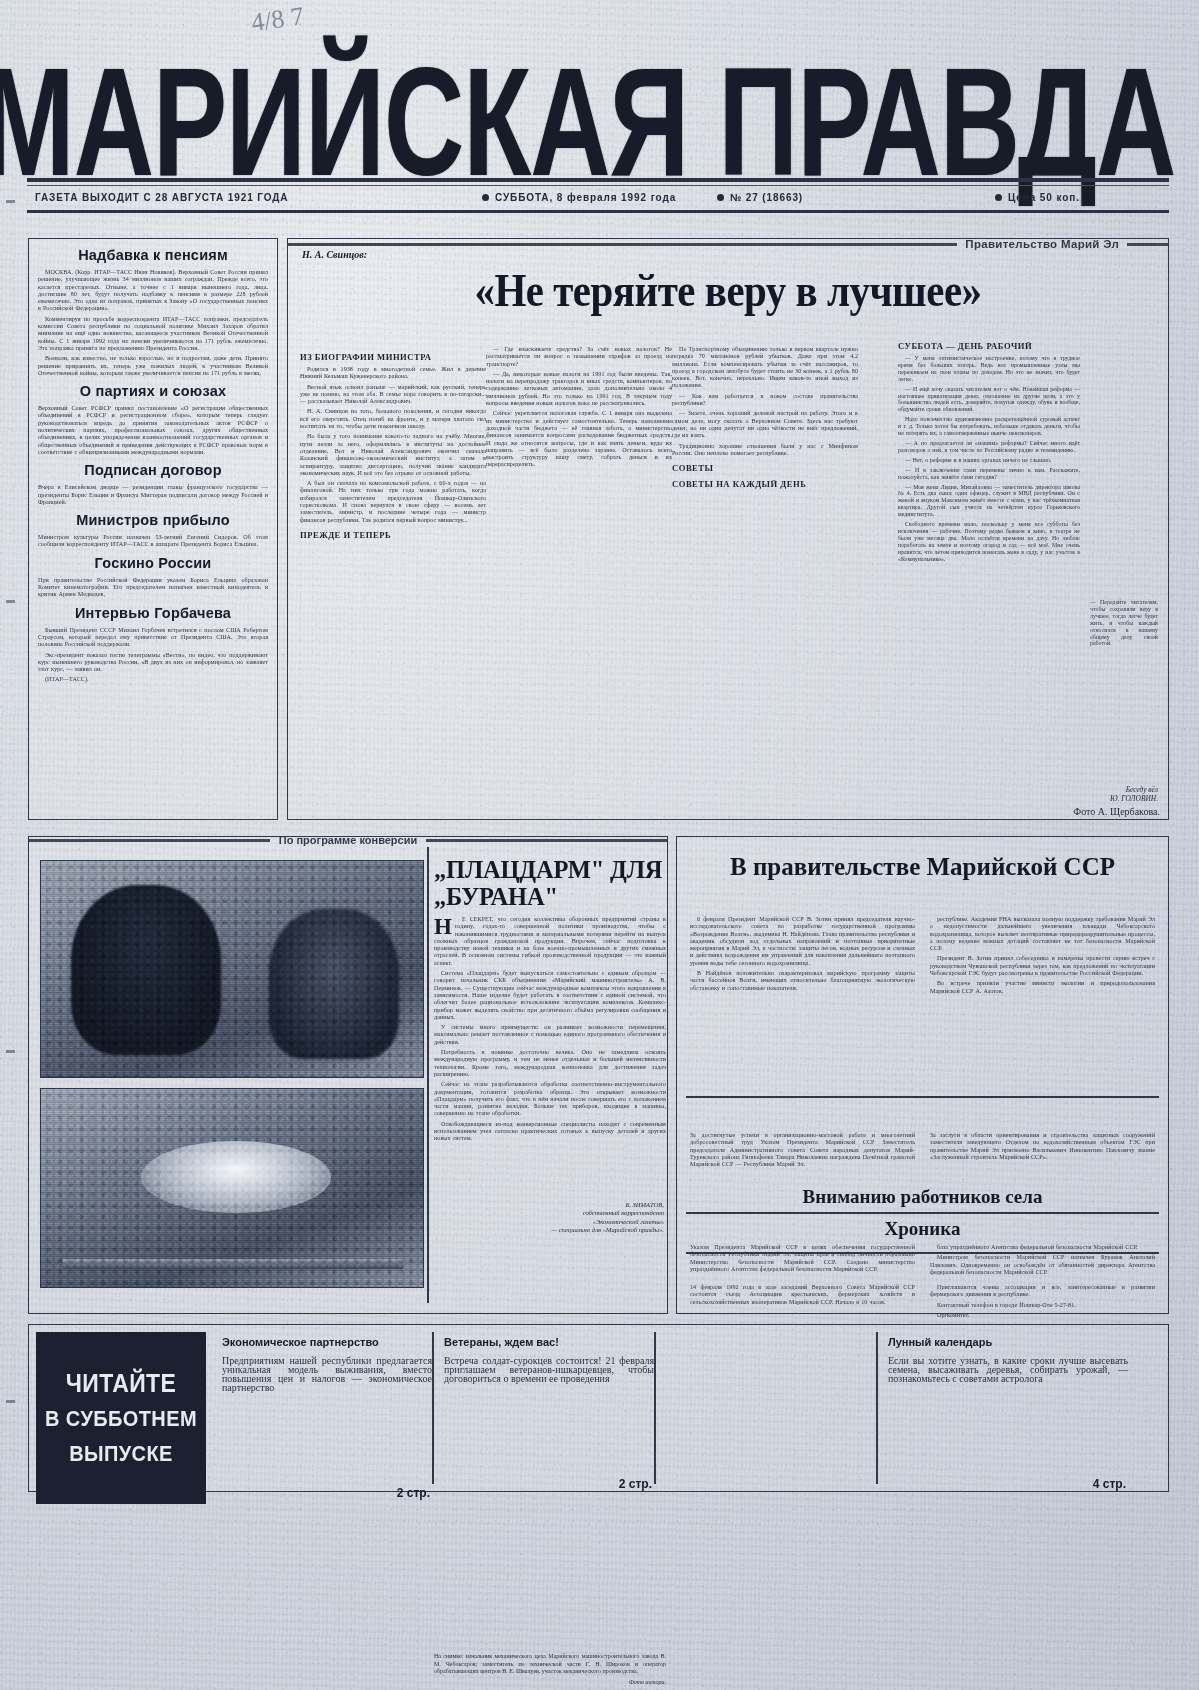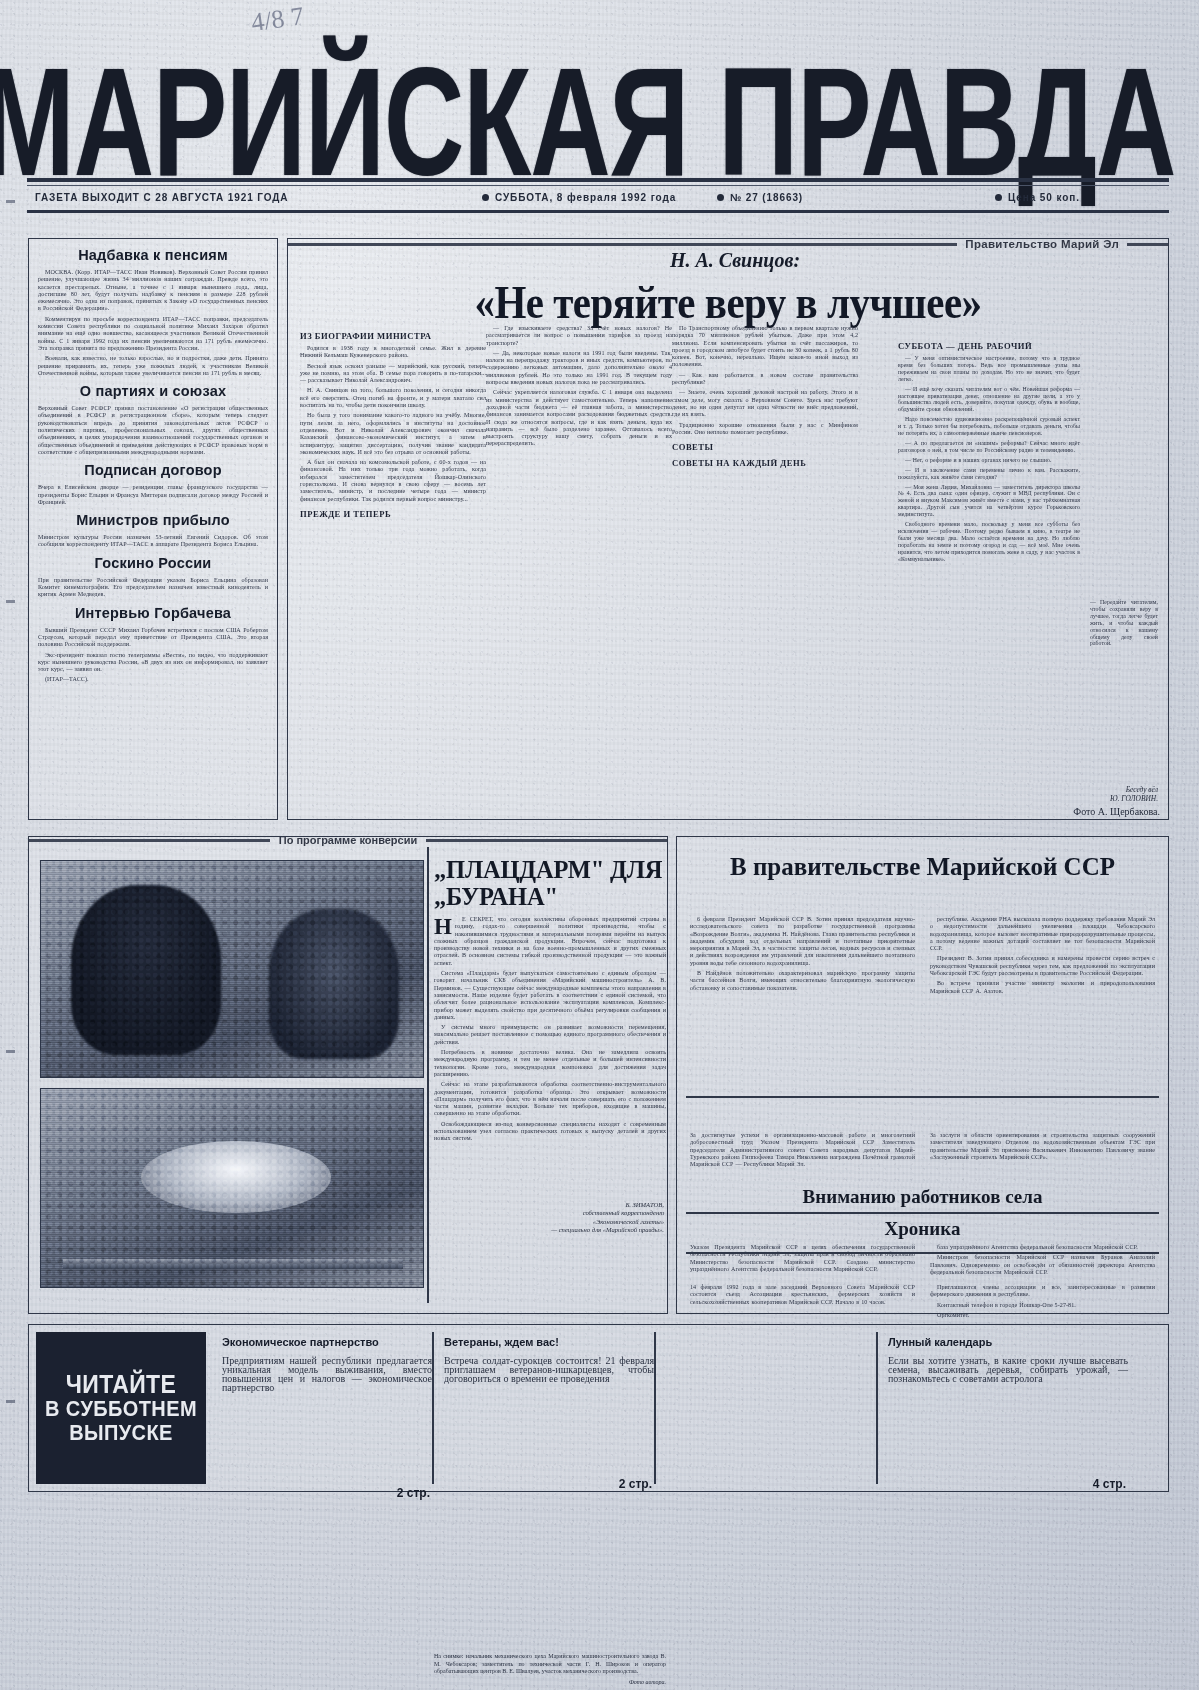--- a/index.html
+++ b/index.html
@@ -104,21 +104,21 @@
     display:flex; align-items:center; gap:0;
   }
   #kicker .line { flex:1; height:3px; background:#2b3345; }
   #kicker .line.short { flex:0 0 42px; }
   #kicker .kt {
     font-family:Liberation Sans, sans-serif; font-size:11.5px; font-weight:600;
     padding:0 8px; color:#1b2130; white-space:nowrap; letter-spacing:.3px;
   }
   #byline-name {
     font-family:"Liberation Serif", serif; font-style:italic; font-weight:bold;
-    font-size:20px; color:#161c2a; margin:10px 0 0 14px;text-align:center;
+    font-size:10px; color:#161c2a; margin:10px 0 0 14px;
   }
   #main-head {
     font-family:"Liberation Serif", serif; font-weight:bold;
     font-size:41px; text-align:center; color:#12friendly;
     color:#121826; margin:6px 0 0 0;
     transform:scaleY(1.12); transform-origin:center;
     letter-spacing:-.5px;
   }
   .subh {
     font-family:"Liberation Serif", serif; font-weight:bold;
@@ -219,24 +219,24 @@
   .rb-sep { position:absolute; height:1.5px; background:#2f3748; }
   .rb-sub {
     position:absolute;
     font-family:"Liberation Serif", serif; font-weight:bold;
     font-size:19px; text-align:center; color:#131926; width:473px; left:686px;
   }
 
   
   #promo { left:28px; top:1324px; width:1141px; height:168px; }
   #promo-logo {
-    position:absolute; left:36px; top:1332px; width:170px; height:152px;
+    position:absolute; left:36px; top:1332px; width:170px; height:172px;
     background:#1b2130;
     display:flex; flex-direction:column; justify-content:center; align-items:center;
-    gap:3px; padding:6px 4px;
+    gap:14px; padding:6px 4px;
   }
   #promo-logo .l {
     font-family:"Liberation Sans", sans-serif; font-weight:bold;
     color:#e8eaef; font-size:20px; letter-spacing:.4px; line-height:21px;
     text-align:center; transform:scaleY(1.12);
   }
   #promo-logo .l.big { font-size:23px; }
   .promo-col { position:absolute; top:1336px; width:210px; }
   .promo-col .ph {
     font-family:"Liberation Sans", sans-serif; font-weight:bold;
@@ -327,21 +327,21 @@
   <div id="kicker">
     <span class="line"></span>
     <span class="kt">Правительство Марий Эл</span>
     <span class="line short"></span>
   </div>
 
   <div class="box col" id="interview">
     <div id="byline-name">Н. А. Свинцов:</div>
     <div id="main-head">«Не теряйте веру в лучшее»</div>
 
-    <div style="position:absolute; left:12px; top:86px; width:586px; height:472px; display:flex; gap:0;">
+    <div style="position:absolute; left:12px; top:107px; width:586px; height:472px; display:flex; gap:0;">
       <div style="width:186px;">
         <div class="subh">ИЗ БИОГРАФИИ МИНИСТРА</div>
         <div class="tx">
             <p>Родился в 1938 году в многодетной семье. Жил в деревне Нижний Кельмаш Куженерского района.</p>
             <p>Весной язык освоил раньше — марийский, как русский, теперь уже не помню, на этом оба. В семье пора говорить в по-татарски... — рассказывает Николай Александрович.</p>
             <p>Н. А. Свинцов на того, большого поколения, и сегодня никогда всё его сверстить. Отец погиб на фронте, и у матери хватало сил воспитать на то, чтобы дети покончили школу.</p>
             <p>Но была у того понимание какого-то ладного на учёбу. Многие, пути лезли за него, оформлялись в институты на достойное отделение. Вот и Николай Александрович окончил сначала Казанский финансово-экономический институт, а затем в аспирантуру, защитил диссертацию, получив звание кандидата экономических наук. И всё это без отрыва от основной работы.</p>
             <p>А был он сначала на комсомольской работе, с 60-х годов — на финансовой. На них только три года можно работать, когда избирался заместителем председателя Йошкар-Олинского горисполкома. И снова вернулся в свою сферу — восемь лет заместитель, министр, и последние четыре года — министр финансов республики. Так родился первый вопрос министру...</p>
           </div>
         <div class="subh">ПРЕЖДЕ И ТЕПЕРЬ</div>

